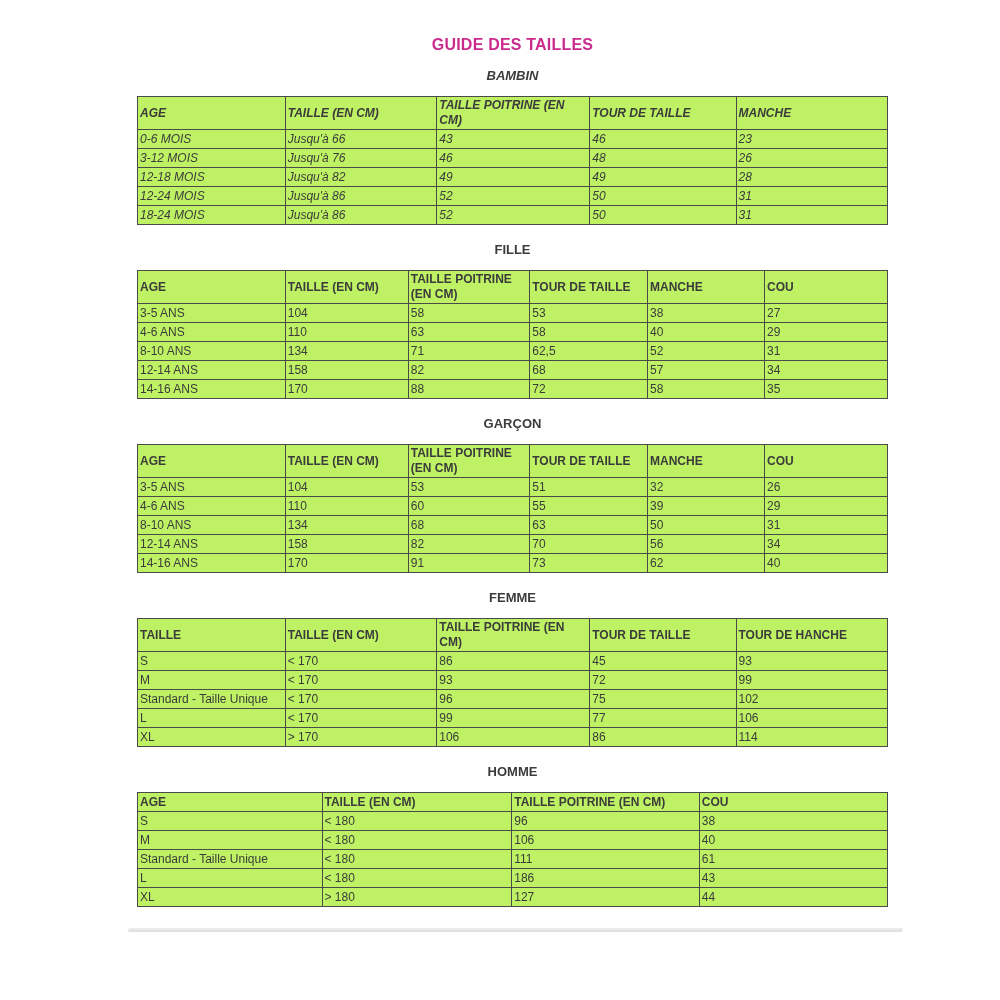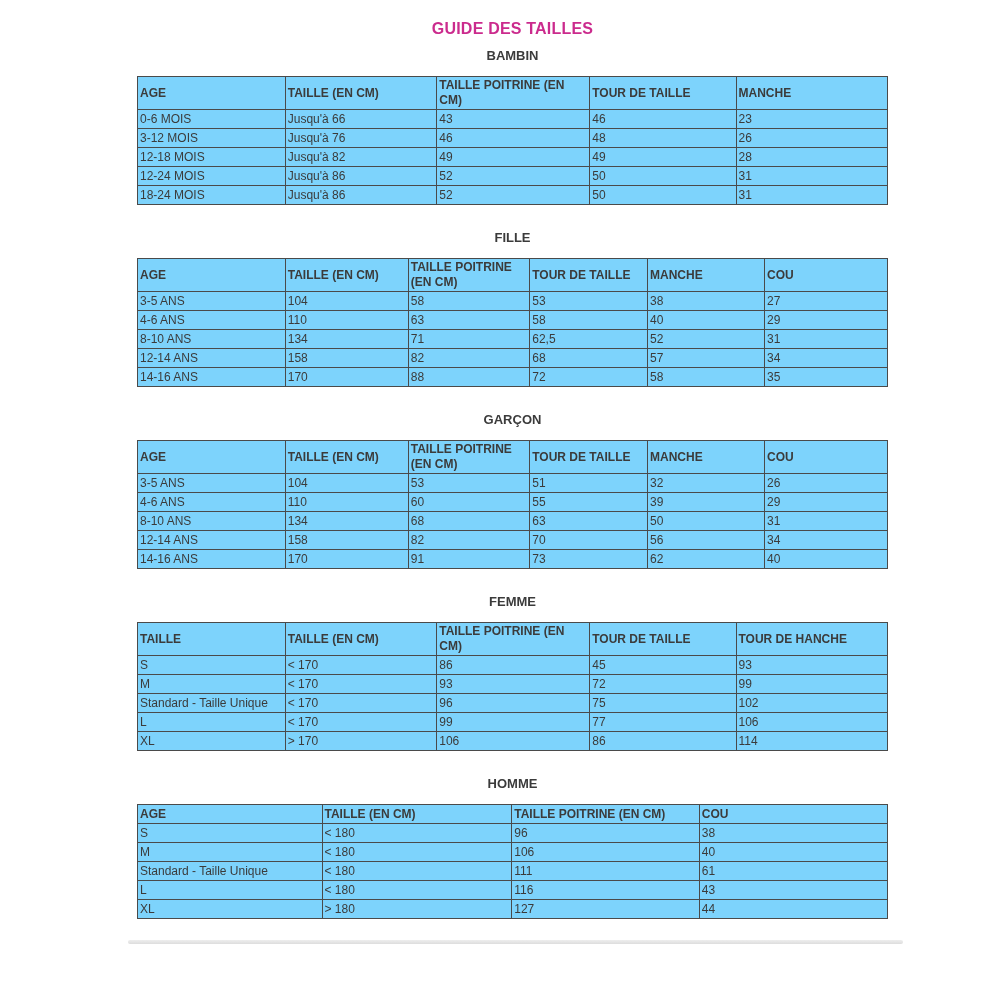--- a/index.html
+++ b/index.html
@@ -13,44 +13,44 @@
     height: 1000px;
     background: #ffffff;
     overflow: hidden;
     position: relative;
   }
   .content {
     width: 751px;
     margin-left: 137px;
   }
   .page-title {
-    margin: 0;
+    margin: 16px;
     padding-top: 20px;
     text-align: center;
     font-size: 16px;
     line-height: 17px;
     font-weight: bold;
     color: #cb2b8d;
     letter-spacing: 0.2px;
   }
-  .section { margin-top: 26px; }
-  .section.first { margin-top: 12px; }
+  .section { margin-top: 18px; }
+  .section.first { margin-top: 12px; font-style: italic; }
   .section-heading {
     text-align: center;
     font-size: 13px;
     line-height: 14px;
     font-weight: bold;
     color: #3b3b3b;
     margin-bottom: 13px;
   }
   table.size-table {
     border-collapse: collapse;
     table-layout: fixed;
     width: 751px;
-    background: #7dd3fc;
+    background: #bef264;
   }
   table.size-table th,
   table.size-table td {
     border: 1px solid #4a4a4a;
     font-size: 12px;
     line-height: 15px;
     color: #3b3b3b;
     padding: 1px 2px;
     height: 16px;
     text-align: left;
@@ -352,21 +352,21 @@
               </tr>
               <tr>
                 <td>Standard - Taille Unique</td>
                 <td>&lt; 180</td>
                 <td>111</td>
                 <td>61</td>
               </tr>
               <tr>
                 <td>L</td>
                 <td>&lt; 180</td>
-                <td>116</td>
+                <td>186</td>
                 <td>43</td>
               </tr>
               <tr>
                 <td>XL</td>
                 <td>&gt; 180</td>
                 <td>127</td>
                 <td>44</td>
               </tr>
             </tbody>
           </table>

